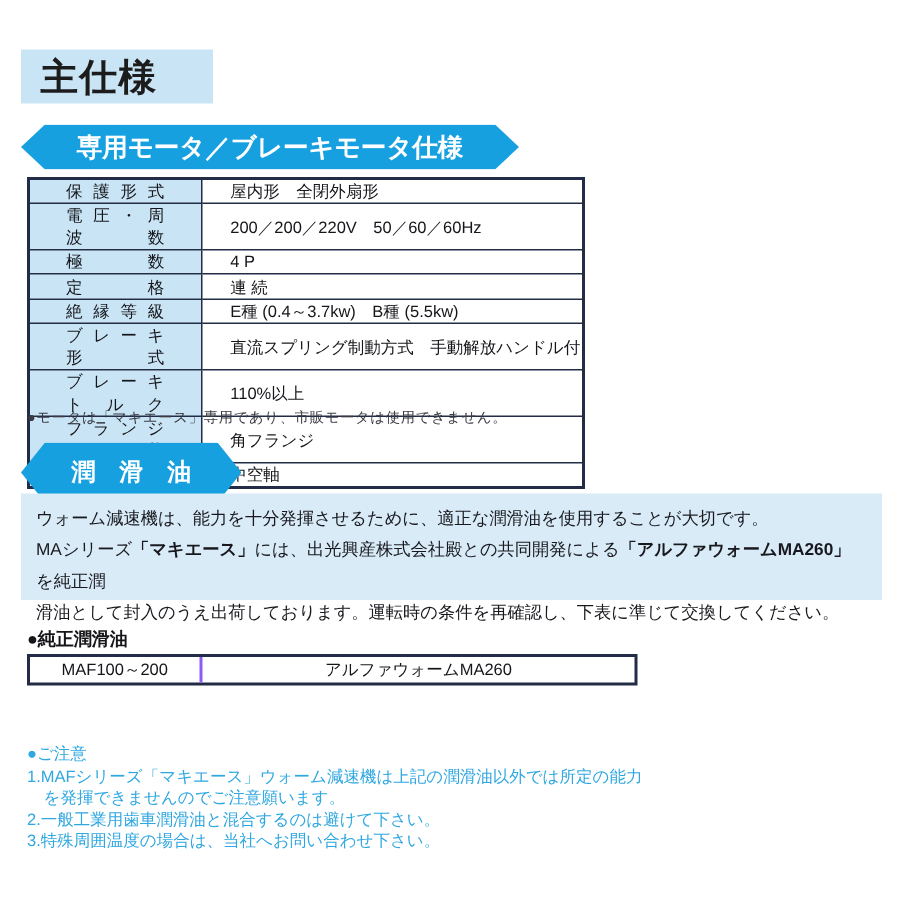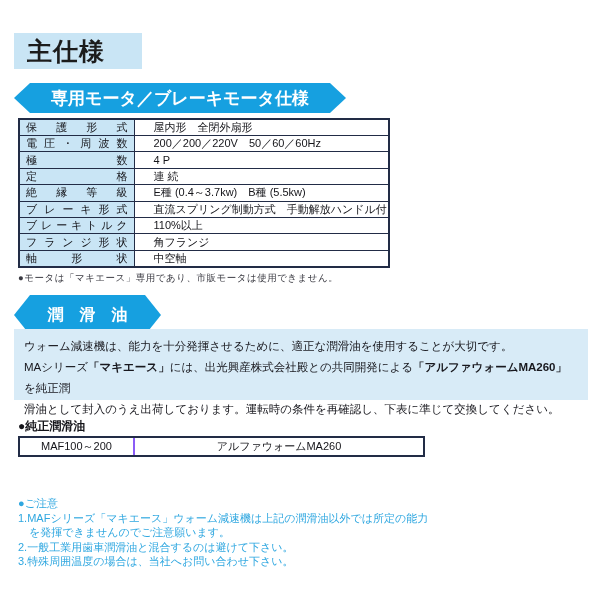--- a/index.html
+++ b/index.html
@@ -46,21 +46,21 @@
   .spec-table td {
     border:1px solid #222c46;
     height:16.4px;
     font-size:11px;
     color:#15151a;
     vertical-align:middle;
   }
   .spec-table td.lbl {
     width:115px;
     background:#c9e5f5;
-    padding:0 6px;
+    padding:0 24px;
     text-align:justify;
     text-align-last:justify;
   }
   .spec-table td.val { padding-left:19px; background:#ffffff; }
 
   .footnote-motor {
     position:absolute; left:18px; top:272px;
     font-size:9.5px; color:#3a3a42; letter-spacing:0.5px;
   }
 

